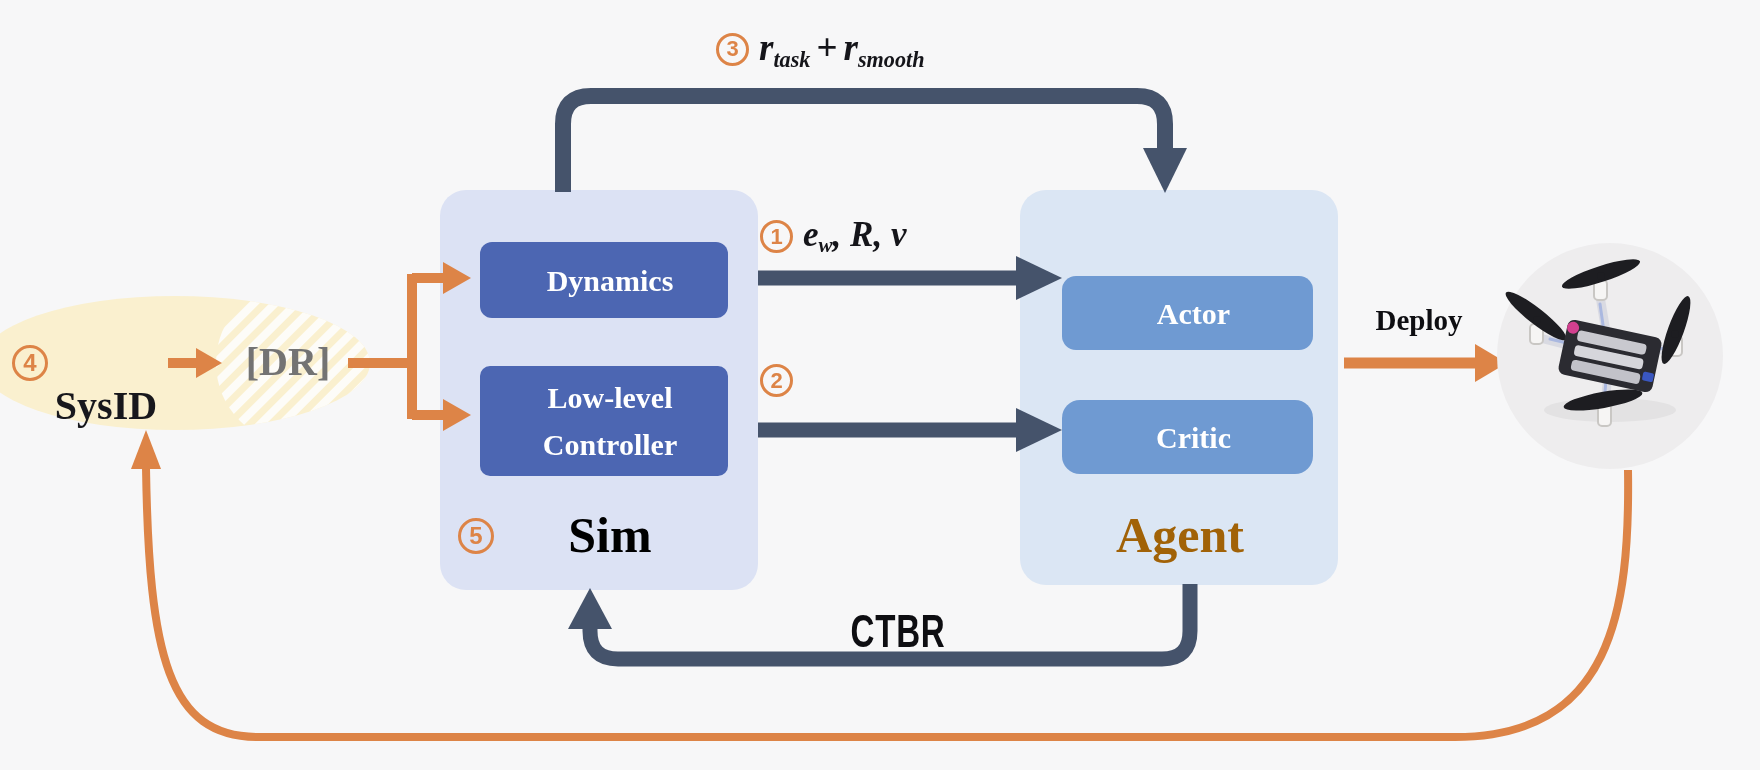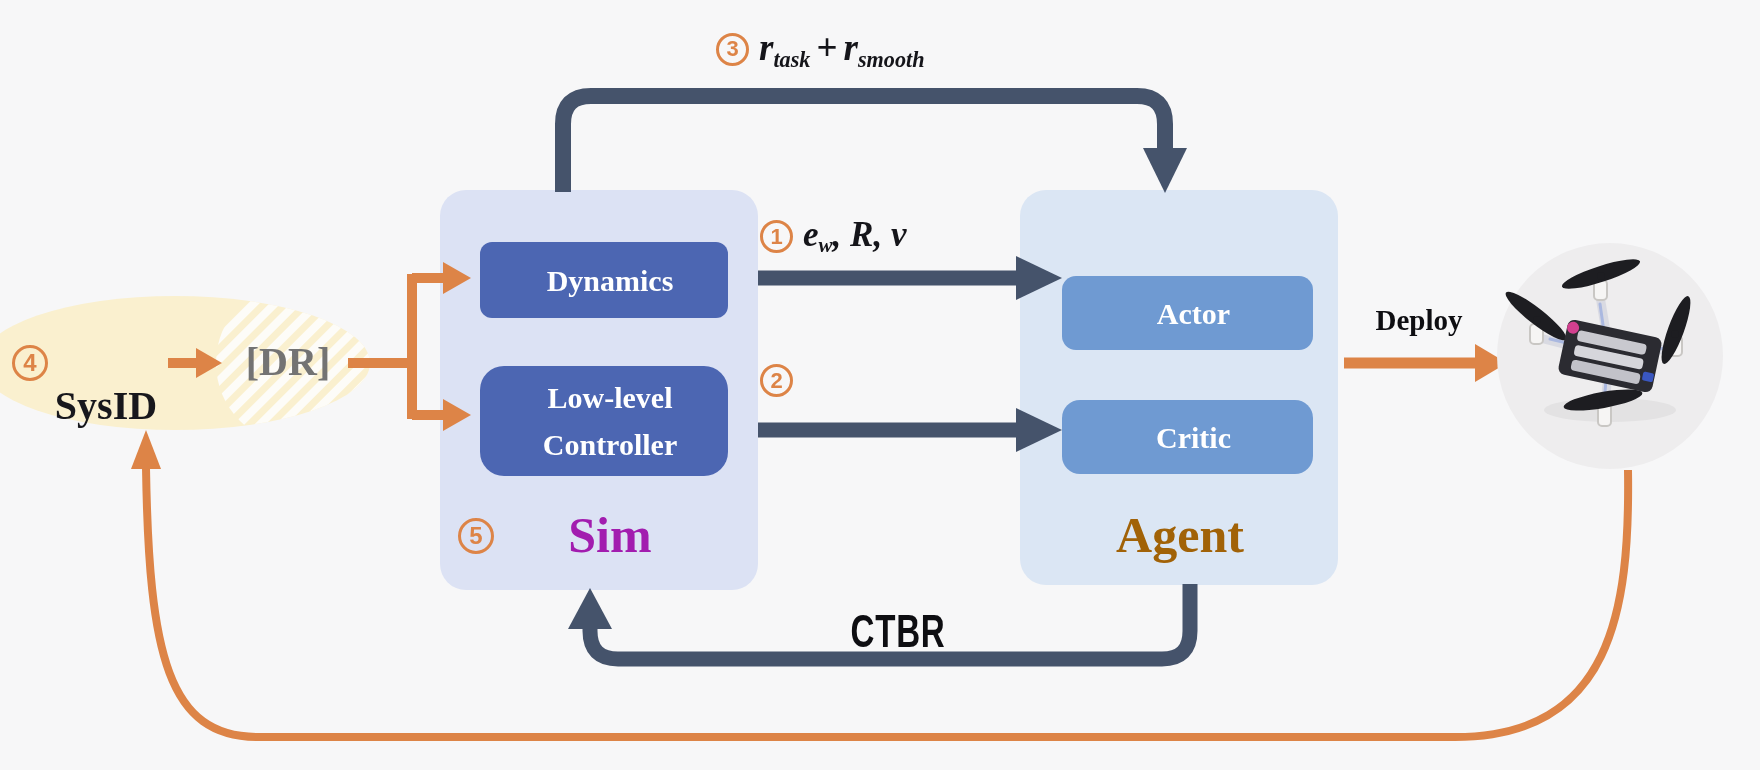--- a/index.html
+++ b/index.html
@@ -19,27 +19,27 @@
   .module {
     position:absolute; display:flex; flex-direction:column;
     align-items:center; justify-content:center;
     color:#ffffff; font-weight:700; font-size:30px; line-height:1.3;
     text-align:center;
     padding-left:12px;
   }
   .mod-dark  { background:#4c66b2; }
   .mod-light { background:#6f9ad2; }
   .dynamics-box   { left:480px;  top:242px; width:236px; height:76px;  border-radius:12px; }
-  .controller-box { left:480px;  top:366px; width:236px; height:110px; border-radius:24px;gap:8px; }
+  .controller-box { left:480px;  top:366px; width:236px; height:110px; border-radius:10px;gap:8px; }
   .actor-box      { left:1062px; top:244px; width:239px; height:74px;  border-radius:14px;margin-top:32px; }
   .critic-box     { left:1062px; top:400px; width:239px; height:74px;  border-radius:18px;text-align:center; }
 
   
   .big-caption { position:absolute; font-weight:700; font-size:50px; text-align:center; }
-  .sim-caption   { left:528px;  top:506px; width:164px; color:#a21caf; }
+  .sim-caption   { left:528px;  top:506px; width:164px; color:#000000; }
   .agent-caption { left:1078px; top:506px; width:204px; color:#a16207; }
 
   
   .cnum {
     display:inline-flex; align-items:center; justify-content:center;
     border:3px solid #dd8447; border-radius:50%;
     color:#dd8447; font-weight:700; font-family:"Liberation Sans", sans-serif;
     box-sizing:border-box; background:transparent;
   }
   .cnum-sm { width:33px; height:33px; font-size:22px; }

